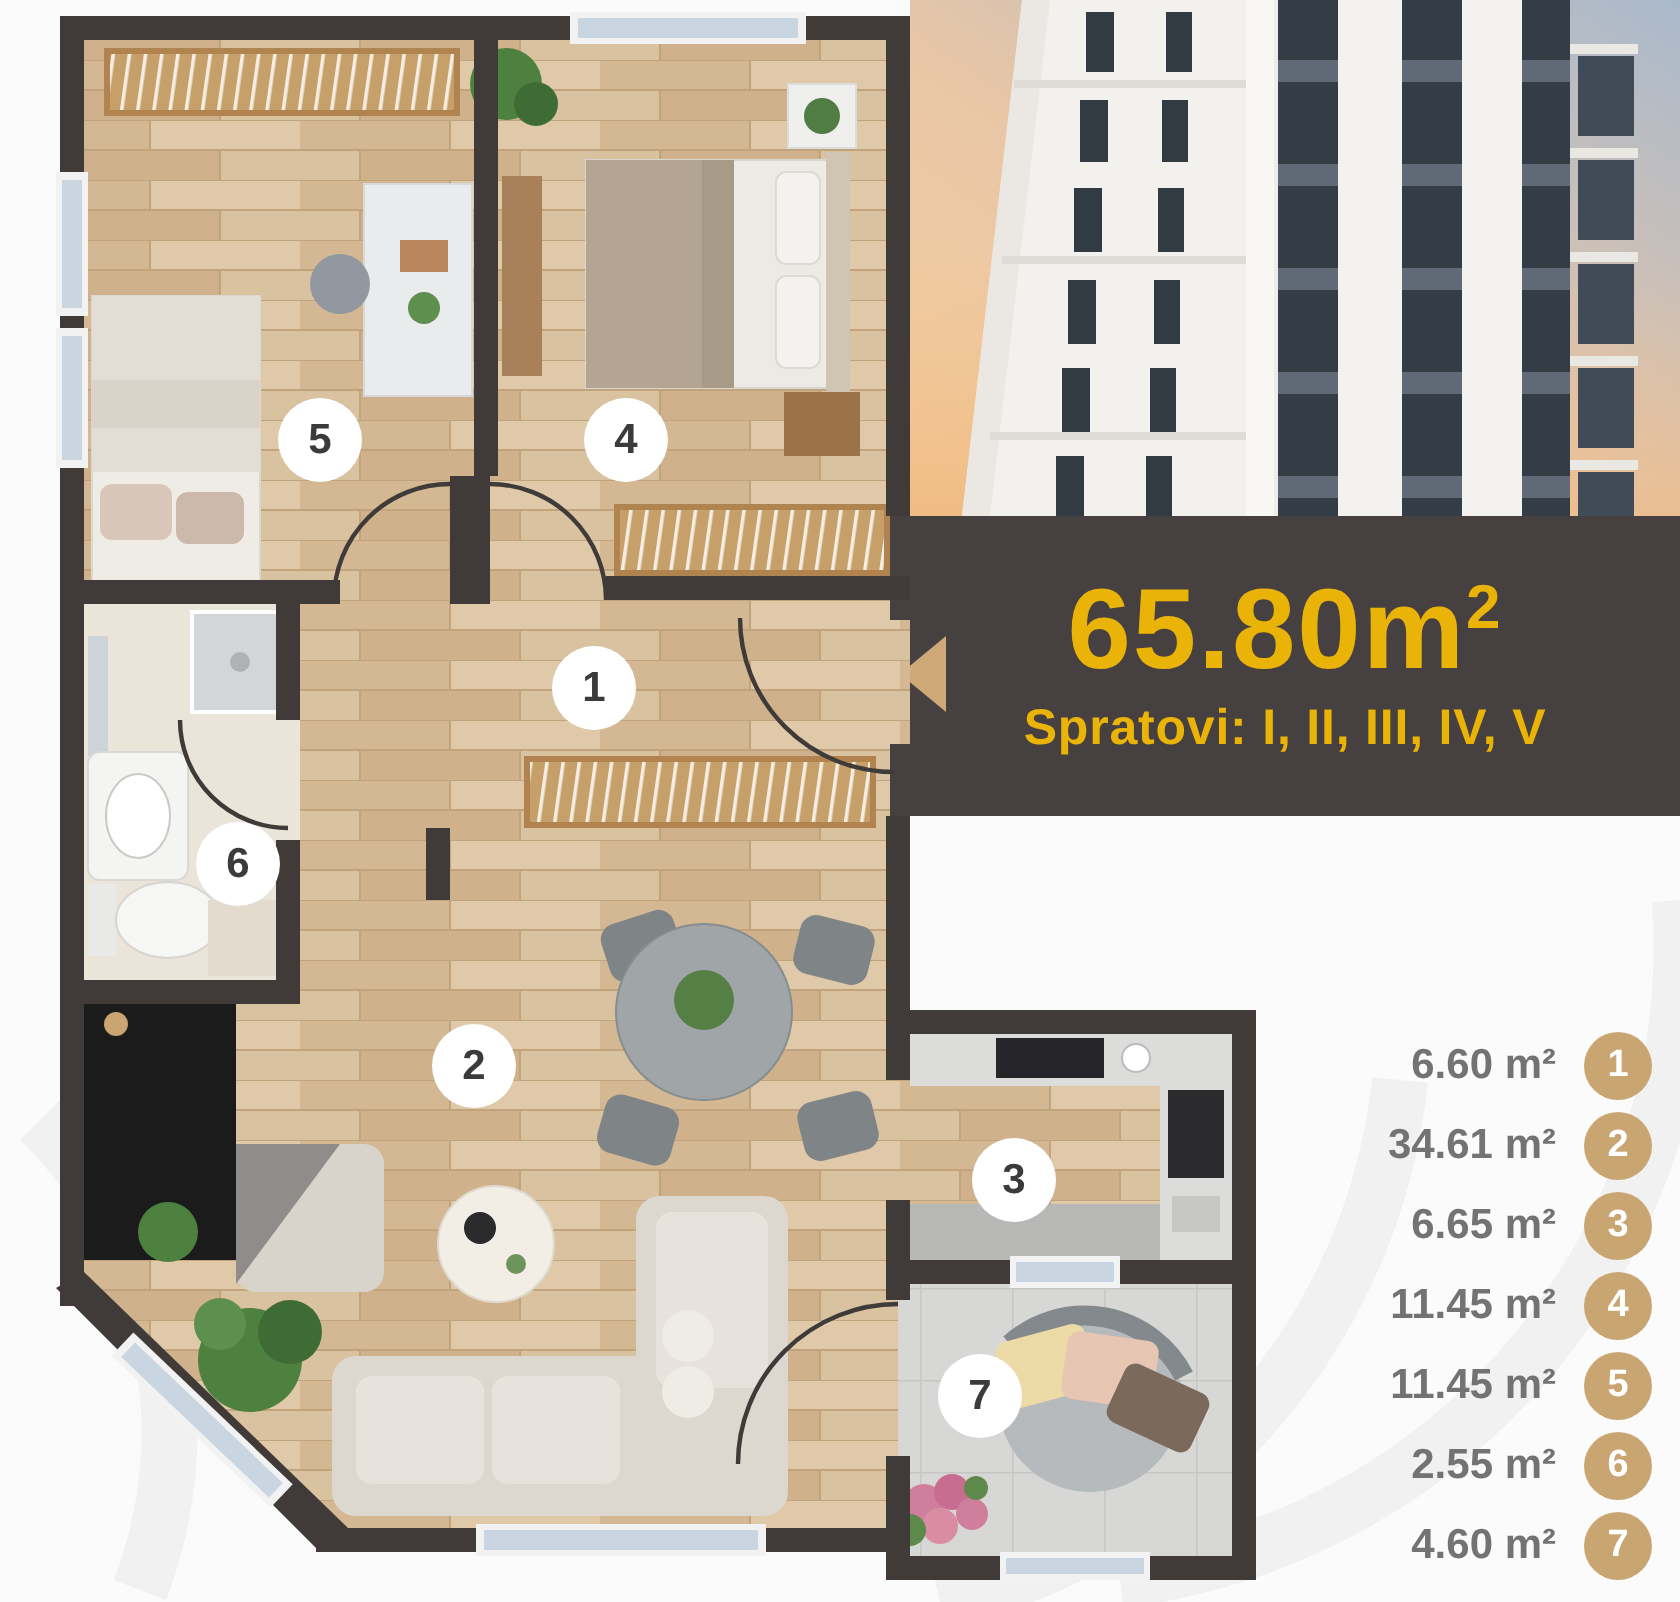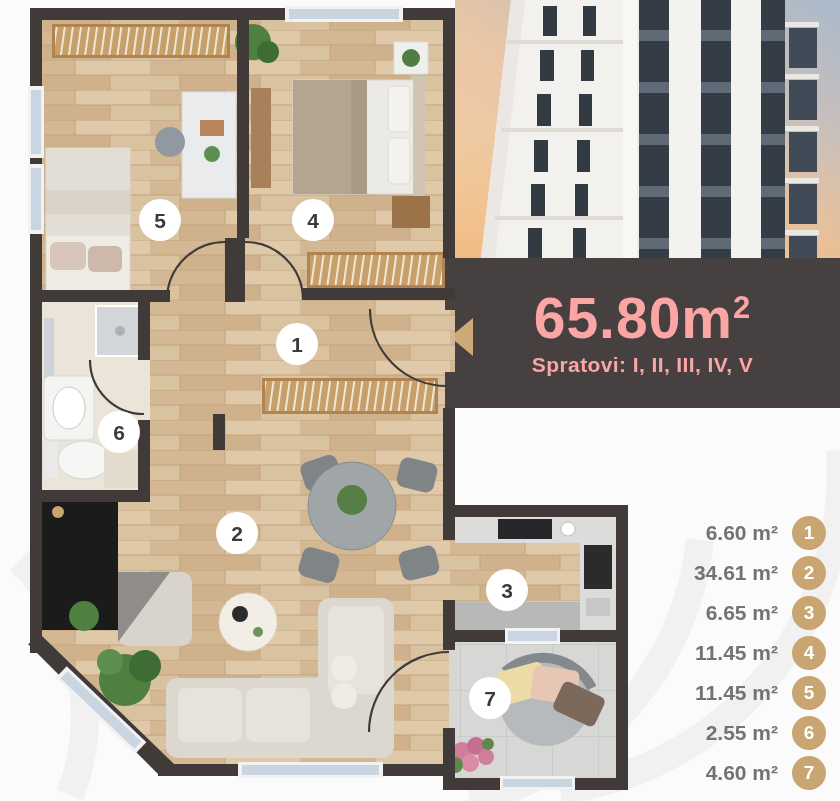--- a/index.html
+++ b/index.html
@@ -3,24 +3,24 @@
 <meta charset="utf-8">
 <style>
   html,body{margin:0;padding:0;background:#ffffff;}
   .canvas{position:relative;width:840px;height:801px;background:#fbfbfb;overflow:hidden;
           font-family:"Liberation Sans",sans-serif;}
   svg{display:block}
   .photo{position:absolute;left:455px;top:0;}
   .watermark{position:absolute;left:0;top:0;pointer-events:none;}
   .plan{position:absolute;left:0;top:0;}
   .band{position:absolute;left:445px;top:258px;width:395px;height:150px;background:#464140;
-        display:flex;flex-direction:column;align-items:center;justify-content:center;color:#fca5a5;}
+        display:flex;flex-direction:column;align-items:center;justify-content:center;color:#eab308;}
   .band .title{font-size:57px;font-weight:bold;letter-spacing:1px;line-height:1;}
   .band .title .sup{font-size:31px;vertical-align:20px;font-weight:bold;}
-  .band .floors{font-size:21px;font-weight:bold;letter-spacing:.4px;margin-top:6px;}
+  .band .floors{font-size:25px;font-weight:bold;letter-spacing:.4px;margin-top:6px;}
   .arrow{position:absolute;left:5px;top:60px;width:0;height:0;
          border-top:19px solid transparent;border-bottom:19px solid transparent;
          border-right:23px solid #cfa878;}
   .legend{position:absolute;top:513px;right:14px;width:240px;}
   .legend-row{display:flex;align-items:center;justify-content:flex-end;height:40px;}
   .legend-area{font-size:21px;font-weight:bold;color:#737373;margin-right:14px;white-space:nowrap;}
   .legend-badge{width:34px;height:34px;border-radius:50%;background:#c9a571;color:#ffffff;
                 font-size:19px;font-weight:bold;display:flex;align-items:center;justify-content:center;
                 flex:0 0 34px;}
 </style>

